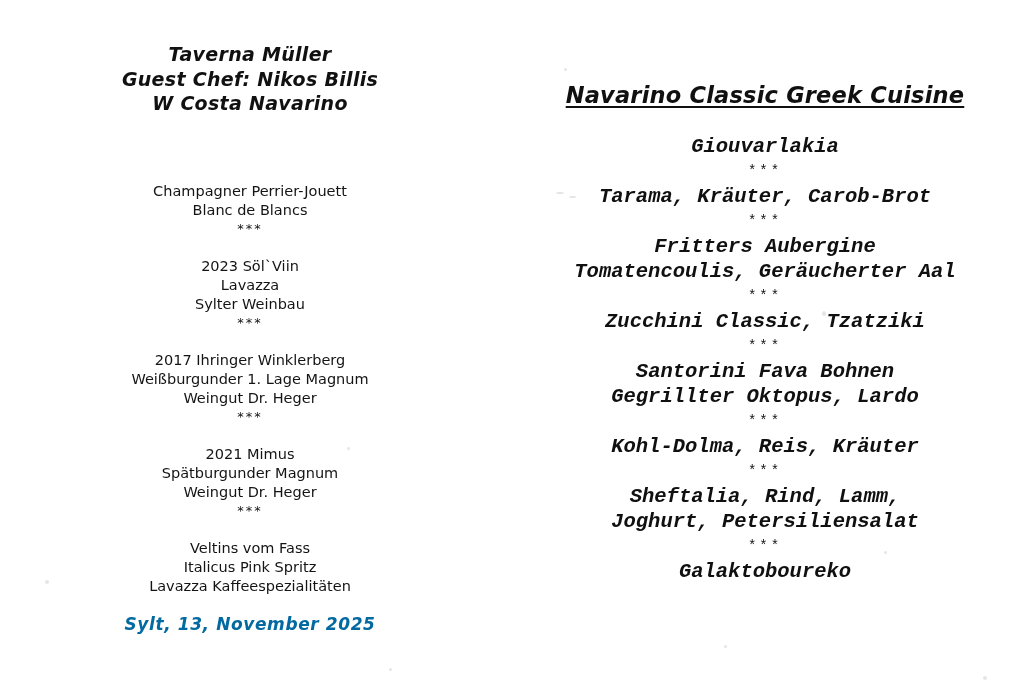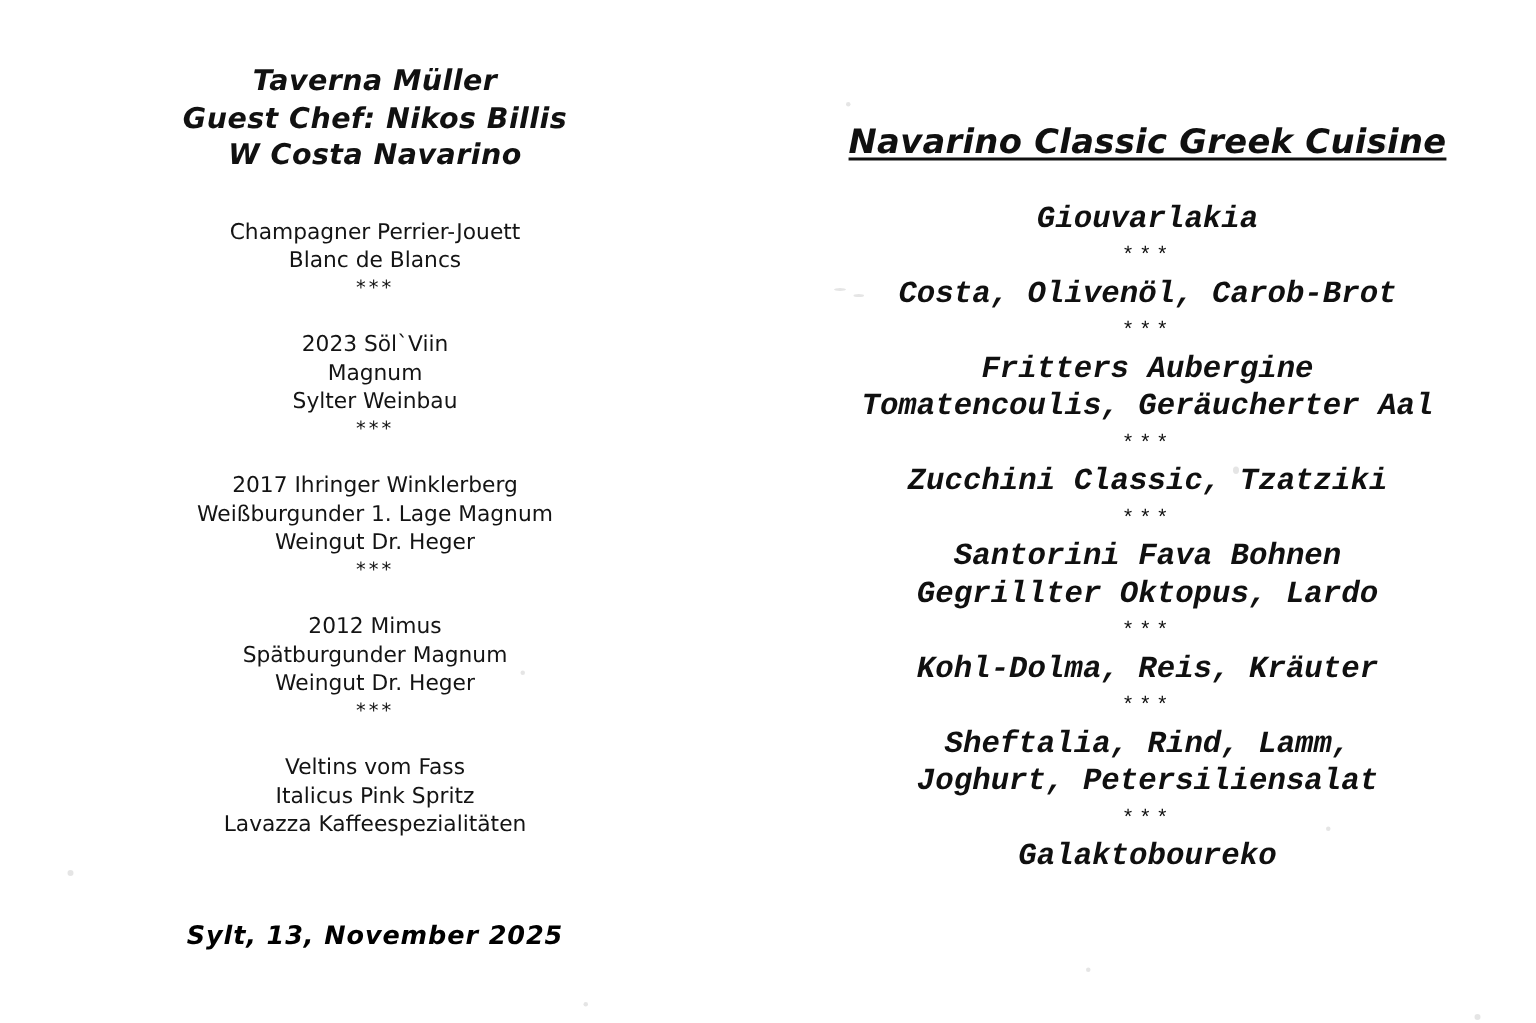--- a/index.html
+++ b/index.html
@@ -46,21 +46,21 @@
     line-height: 24.5px;
     letter-spacing: 0.3px;
     color: #111;
   }
   .header-line {
     display: block;
     white-space: nowrap;
   }
 
   .drinks {
-    margin-top: 30px;
+    margin-top: 66px;
     font-size: 14.5px;
     line-height: 19px;
     color: #141414;
   }
   .drink-group {
     margin-bottom: 20px;
   }
   .drink-line {
     display: block;
     white-space: nowrap;
@@ -79,21 +79,21 @@
   .date-line {
     position: absolute;
     left: 55px;
     top: 614px;
     width: 390px;
     text-align: center;
     font-weight: bold;
     font-style: italic;
     font-size: 17px;
     letter-spacing: 0.6px;
-    color: #000000;
+    color: #0369a1;
   }
 
   
   .right-col {
     position: absolute;
     left: 560px;
     top: 82px;
     width: 410px;
     text-align: center;
   }
@@ -161,34 +161,34 @@
     <div class="drinks">
 
       <div class="drink-group">
         <span class="drink-line">Champagner Perrier-Jouett</span>
         <span class="drink-line">Blanc de Blancs</span>
         <span class="stars">***</span>
       </div>
 
       <div class="drink-group">
         <span class="drink-line">2023 Söl`Viin</span>
-        <span class="drink-line">Magnum</span>
+        <span class="drink-line">Lavazza</span>
         <span class="drink-line">Sylter Weinbau</span>
         <span class="stars">***</span>
       </div>
 
       <div class="drink-group">
         <span class="drink-line">2017 Ihringer Winklerberg</span>
         <span class="drink-line">Weißburgunder 1. Lage Magnum</span>
         <span class="drink-line">Weingut Dr. Heger</span>
         <span class="stars">***</span>
       </div>
 
       <div class="drink-group">
-        <span class="drink-line">2012 Mimus</span>
+        <span class="drink-line">2021 Mimus</span>
         <span class="drink-line">Spätburgunder Magnum</span>
         <span class="drink-line">Weingut Dr. Heger</span>
         <span class="stars">***</span>
       </div>
 
       <div class="drink-group">
         <span class="drink-line">Veltins vom Fass</span>
         <span class="drink-line">Italicus Pink Spritz</span>
         <span class="drink-line">Lavazza Kaffeespezialitäten</span>
       </div>
@@ -203,21 +203,21 @@
     <div class="menu-title">Navarino Classic Greek Cuisine</div>
 
     <div class="courses">
 
       <div class="course">
         <span class="course-line">Giouvarlakia</span>
         <span class="course-sep">***</span>
       </div>
 
       <div class="course">
-        <span class="course-line">Costa, Olivenöl, Carob-Brot</span>
+        <span class="course-line">Tarama, Kräuter, Carob-Brot</span>
         <span class="course-sep">***</span>
       </div>
 
       <div class="course">
         <span class="course-line">Fritters Aubergine</span>
         <span class="course-line">Tomatencoulis, Geräucherter Aal</span>
         <span class="course-sep">***</span>
       </div>
 
       <div class="course">

